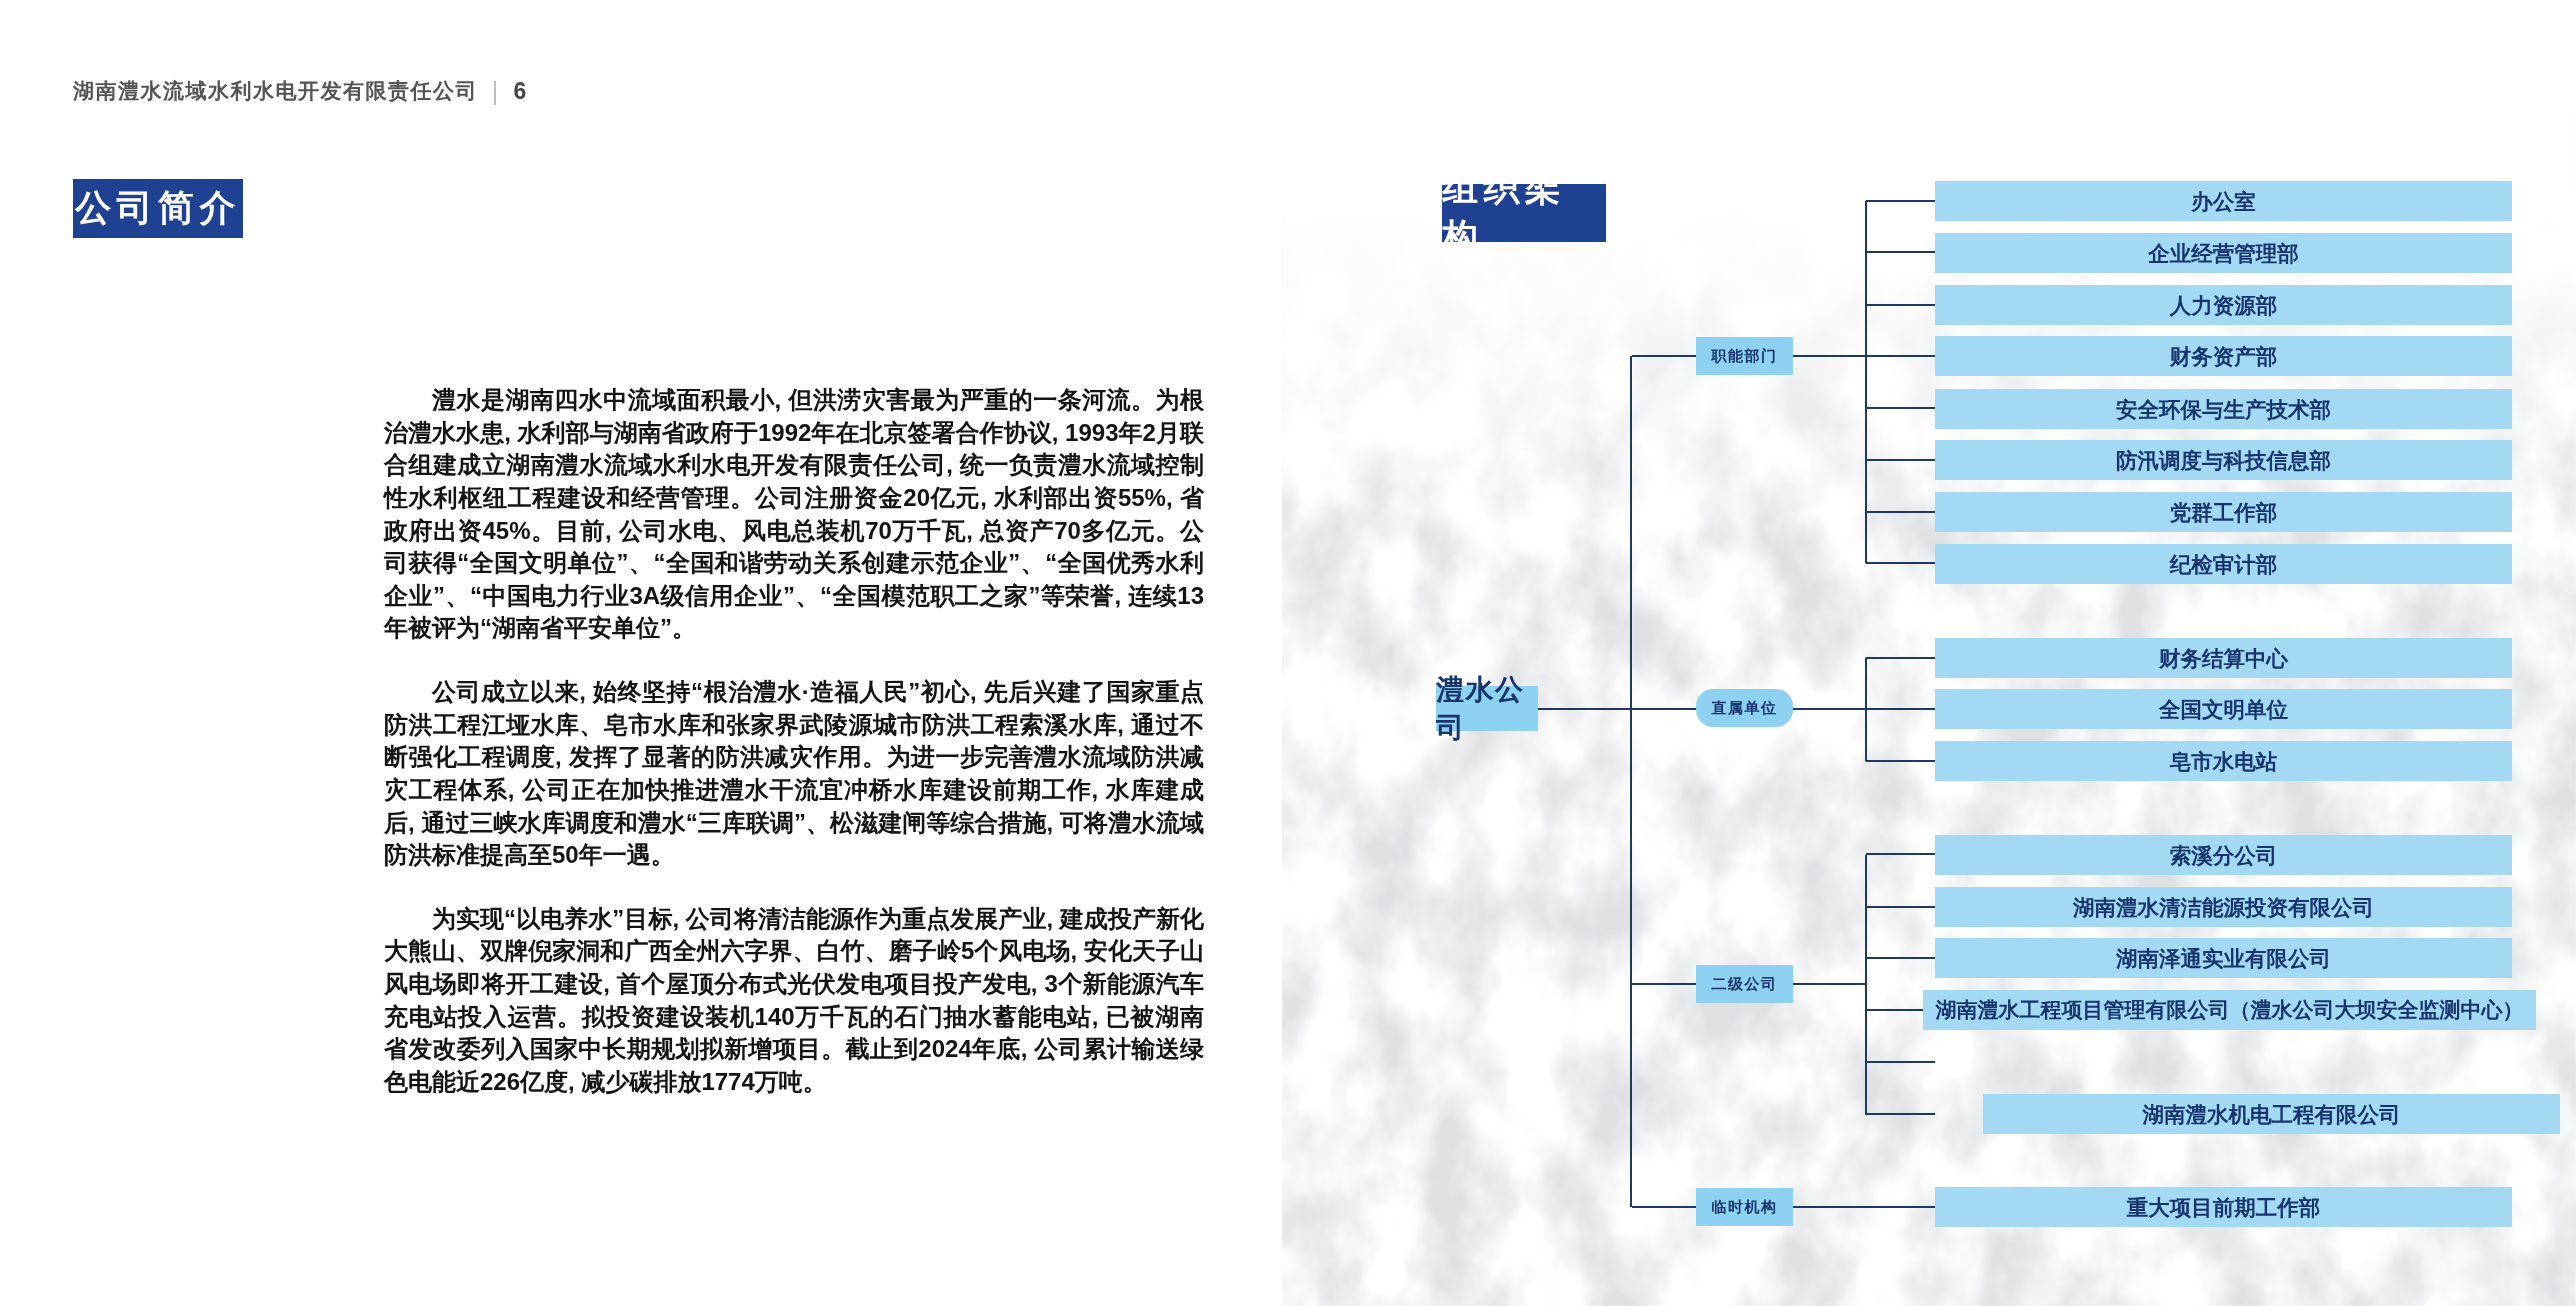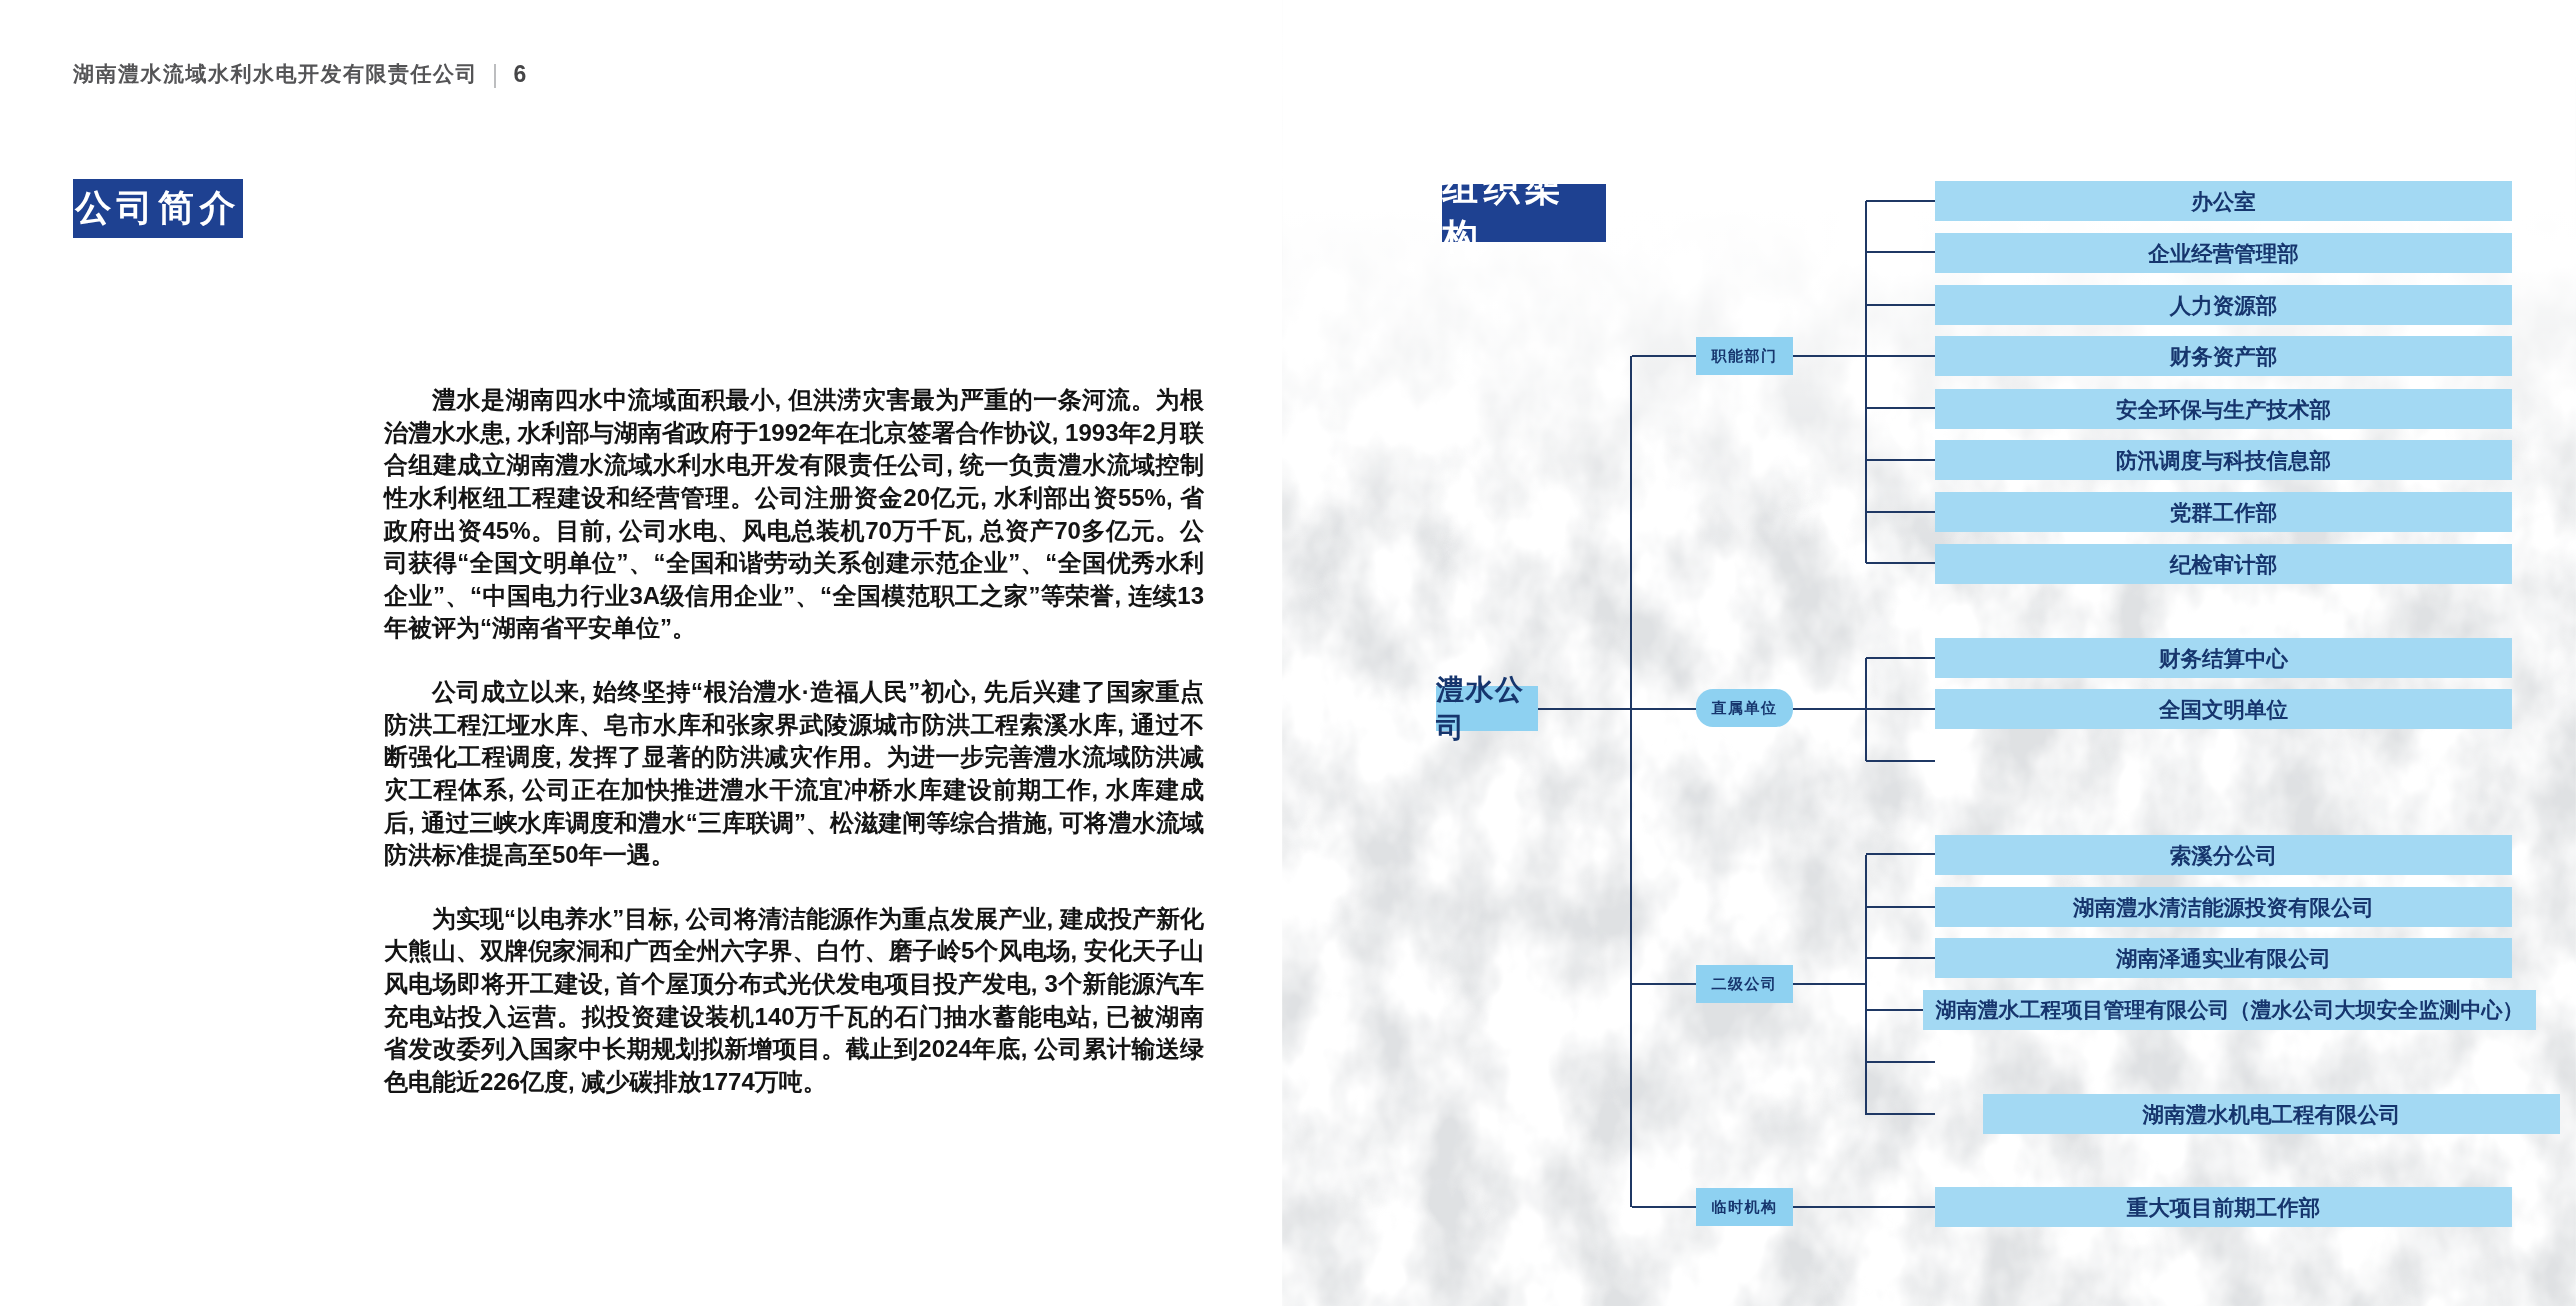--- a/index.html
+++ b/index.html
@@ -1,20 +1,20 @@
 <!DOCTYPE html>
 <html style="font-size:12.3px"><head>
 <meta charset="utf-8">
 <style>
   html,body{margin:0;padding:0;background:#ffffff;}
   body{font-family:"Liberation Sans",sans-serif;}
   .canvas{position:relative;width:2576px;height:1306px;overflow:hidden;background:#ffffff;}
 
   
-  .pg-header{position:absolute;top:60px;display:flex;align-items:center;gap:14px;
+  .pg-header{position:absolute;top:77px;display:flex;align-items:center;gap:14px;
              font-size:21px;font-weight:bold;color:#545456;letter-spacing:1.5px;white-space:nowrap;}
   .pg-header .sep{color:#b9babc;font-weight:normal;font-size:23px;transform:scaleY(1.15);}
   .pg-header .num{color:#454547;font-size:23px;letter-spacing:0;}
   .header-left{left:73px;}
   .header-right{right:64px;}
 
   
   .title-chip{position:absolute;background:#1e4191;color:#ffffff;font-weight:bold;
               font-size:36px;letter-spacing:5.4px;display:flex;align-items:center;justify-content:center;z-index:5;}
   .title-left{left:73px;top:179px;width:170px;height:59px;}
@@ -108,20 +108,21 @@
       <div class="node child" style="left: 1935px; top: 544px; width: 577px; height: 40px; font-size: 21.5px;">纪检审计部</div>
       <div class="line" style="left: 1632px; top: 708px; width: 64px; height: 2.3px;"></div>
       <div class="node cat" style="left: 1696px; top: 689px; width: 97px; height: 38px; border-radius: 17px;">直属单位</div>
       <div class="line" style="left: 1793px; top: 708px; width: 73px; height: 2.3px;"></div>
       <div class="line" style="left: 1865px; top: 658px; width: 2.3px; height: 103px;"></div>
       <div class="line" style="left: 1866px; top: 657px; width: 69px; height: 2.3px;"></div>
       <div class="node child" style="left: 1935px; top: 638px; width: 577px; height: 40px; font-size: 21.5px;">财务结算中心</div>
       <div class="line" style="left: 1866px; top: 708px; width: 69px; height: 2.3px;"></div>
       <div class="node child" style="left: 1935px; top: 689px; width: 577px; height: 40px; font-size: 21.5px;">全国文明单位</div>
       <div class="line" style="left: 1866px; top: 760px; width: 69px; height: 2.3px;"></div>
+      <div class="node child" style="left: 1935px; top: 741px; width: 577px; height: 40px; font-size: 21.5px;">皂市水电站</div>
       <div class="line" style="left: 1632px; top: 983px; width: 64px; height: 2.3px;"></div>
       <div class="node cat" style="left: 1696px; top: 965px; width: 97px; height: 38px;">二级公司</div>
       <div class="line" style="left: 1793px; top: 983px; width: 73px; height: 2.3px;"></div>
       <div class="line" style="left: 1865px; top: 855px; width: 2.3px; height: 260px;"></div>
       <div class="line" style="left: 1866px; top: 853px; width: 69px; height: 2.3px;"></div>
       <div class="node child" style="left: 1935px; top: 835px; width: 577px; height: 40px; font-size: 21.5px;">索溪分公司</div>
       <div class="line" style="left: 1866px; top: 906px; width: 69px; height: 2.3px;"></div>
       <div class="node child" style="left: 1935px; top: 887px; width: 577px; height: 40px; font-size: 21.5px;">湖南澧水清洁能源投资有限公司</div>
       <div class="line" style="left: 1866px; top: 957px; width: 69px; height: 2.3px;"></div>
       <div class="node child" style="left: 1935px; top: 938px; width: 577px; height: 40px; font-size: 21.5px;">湖南泽通实业有限公司</div>

